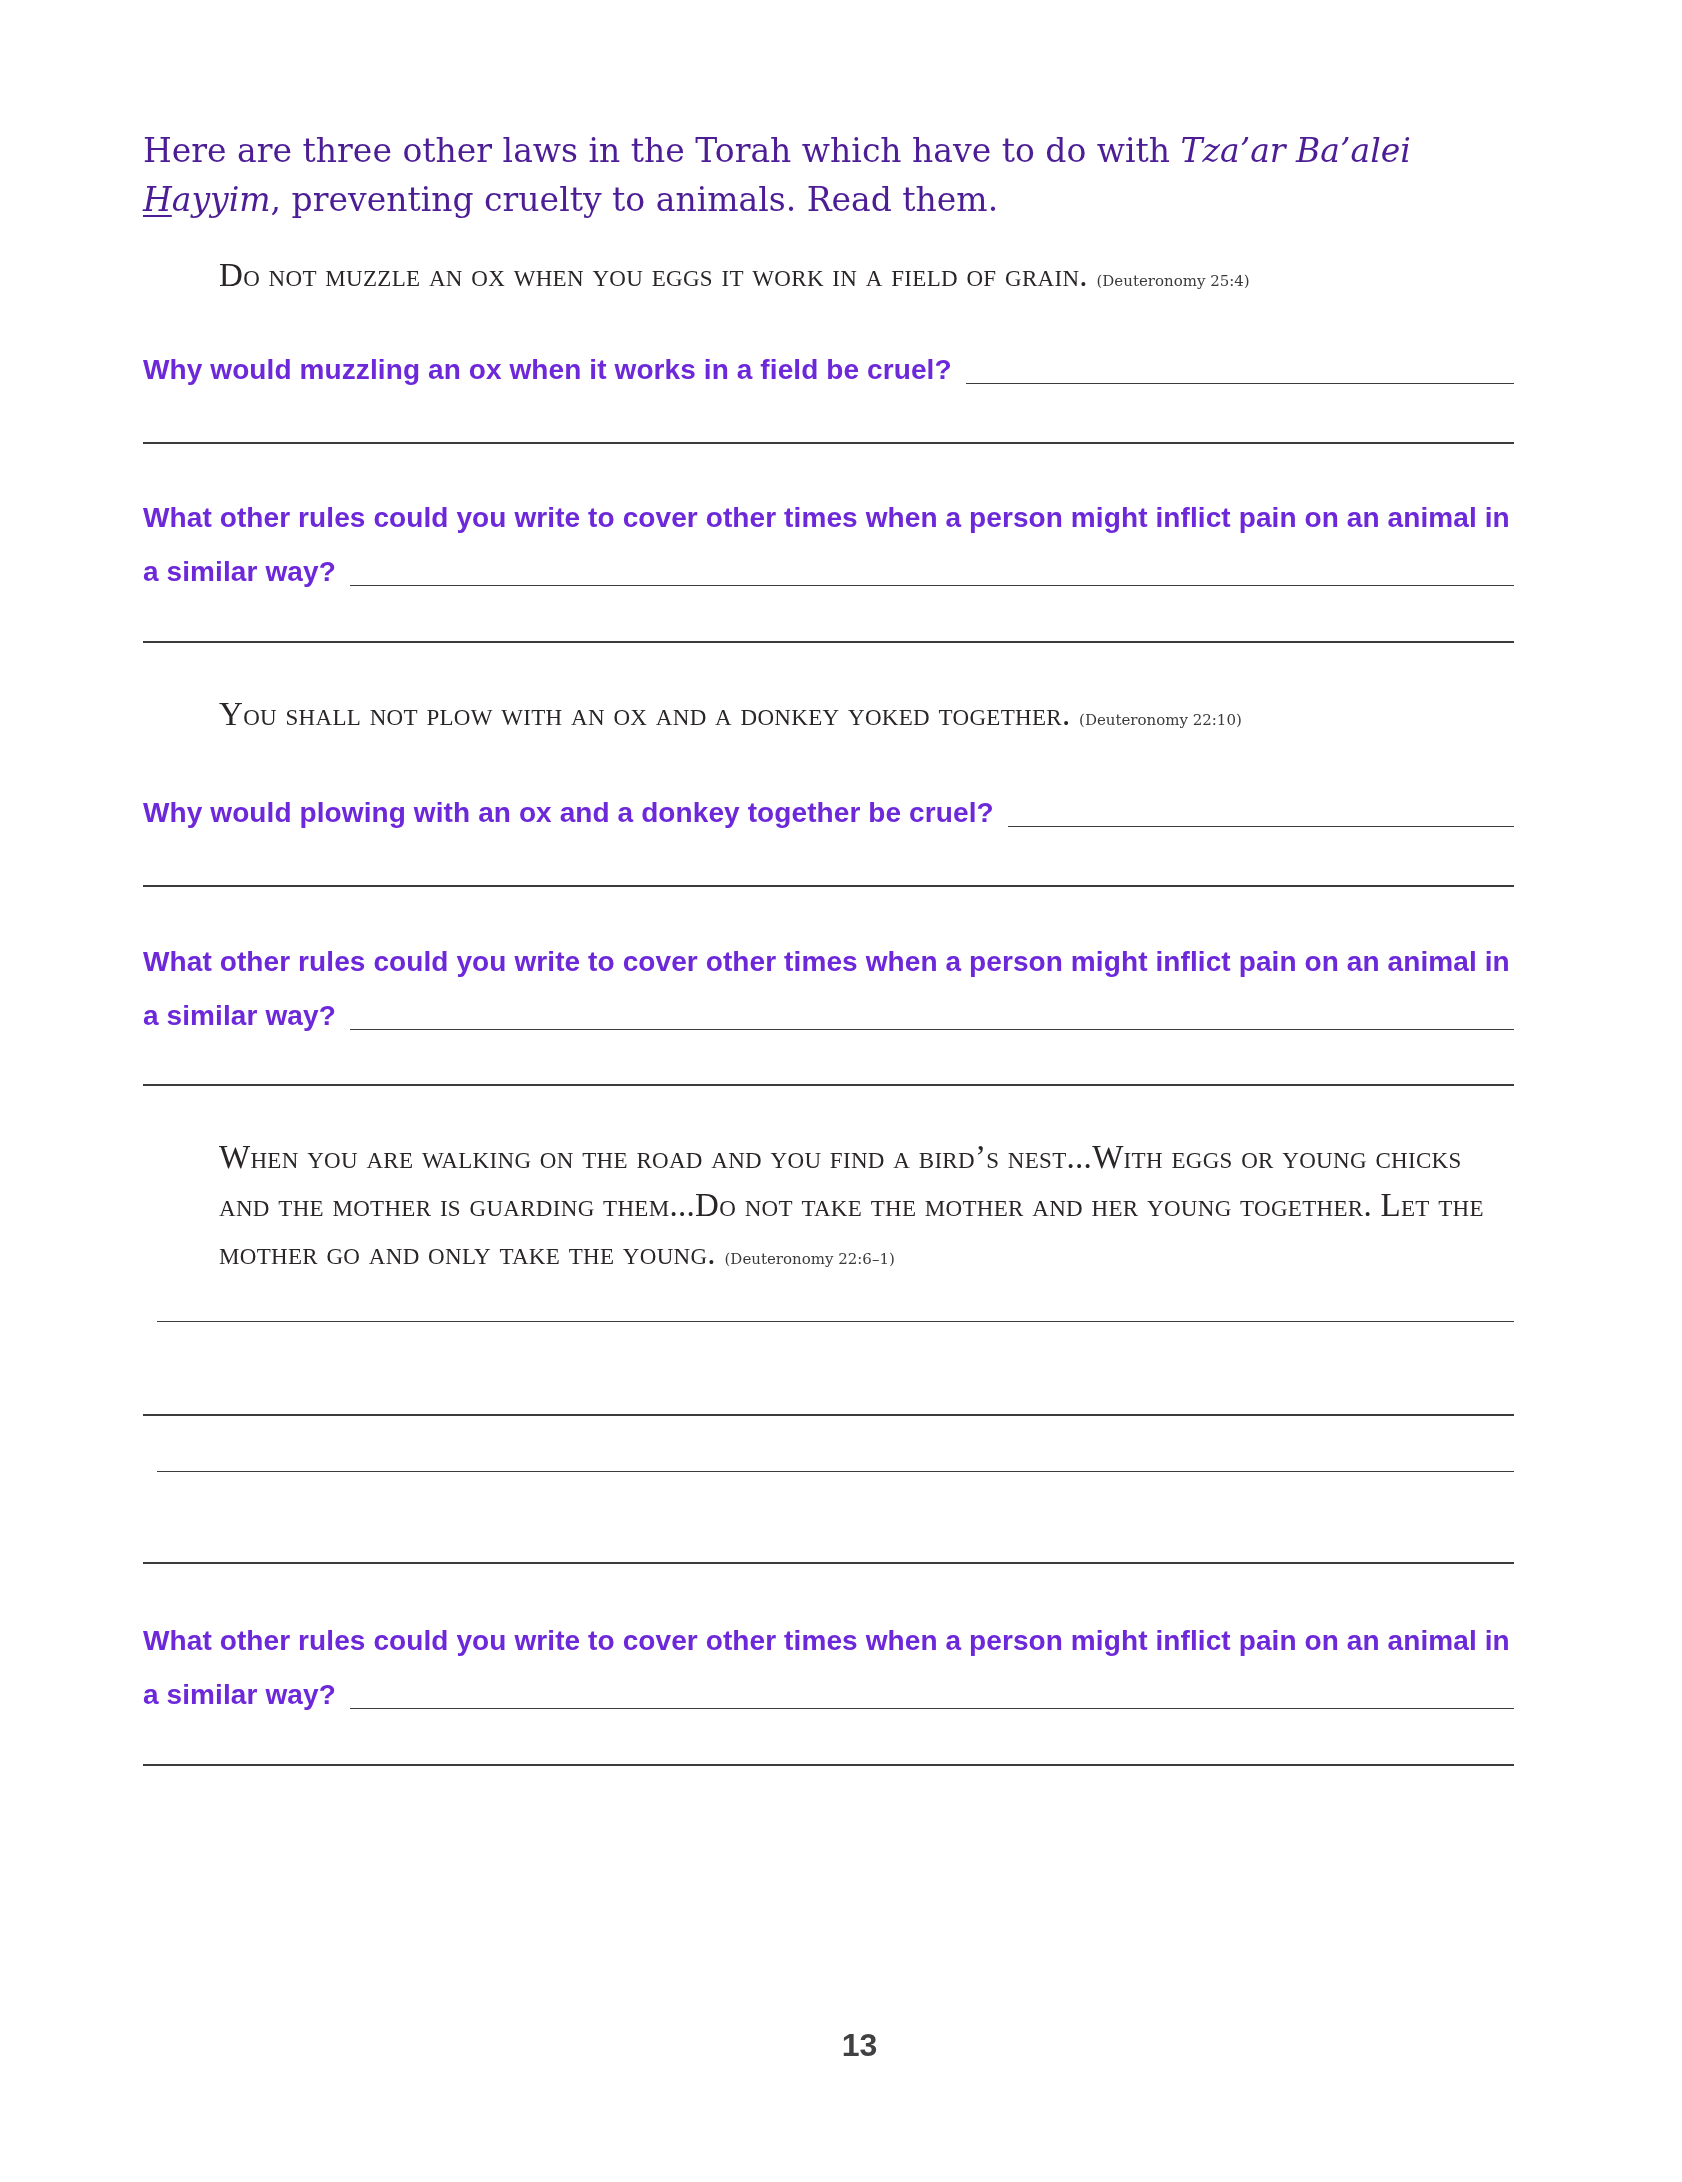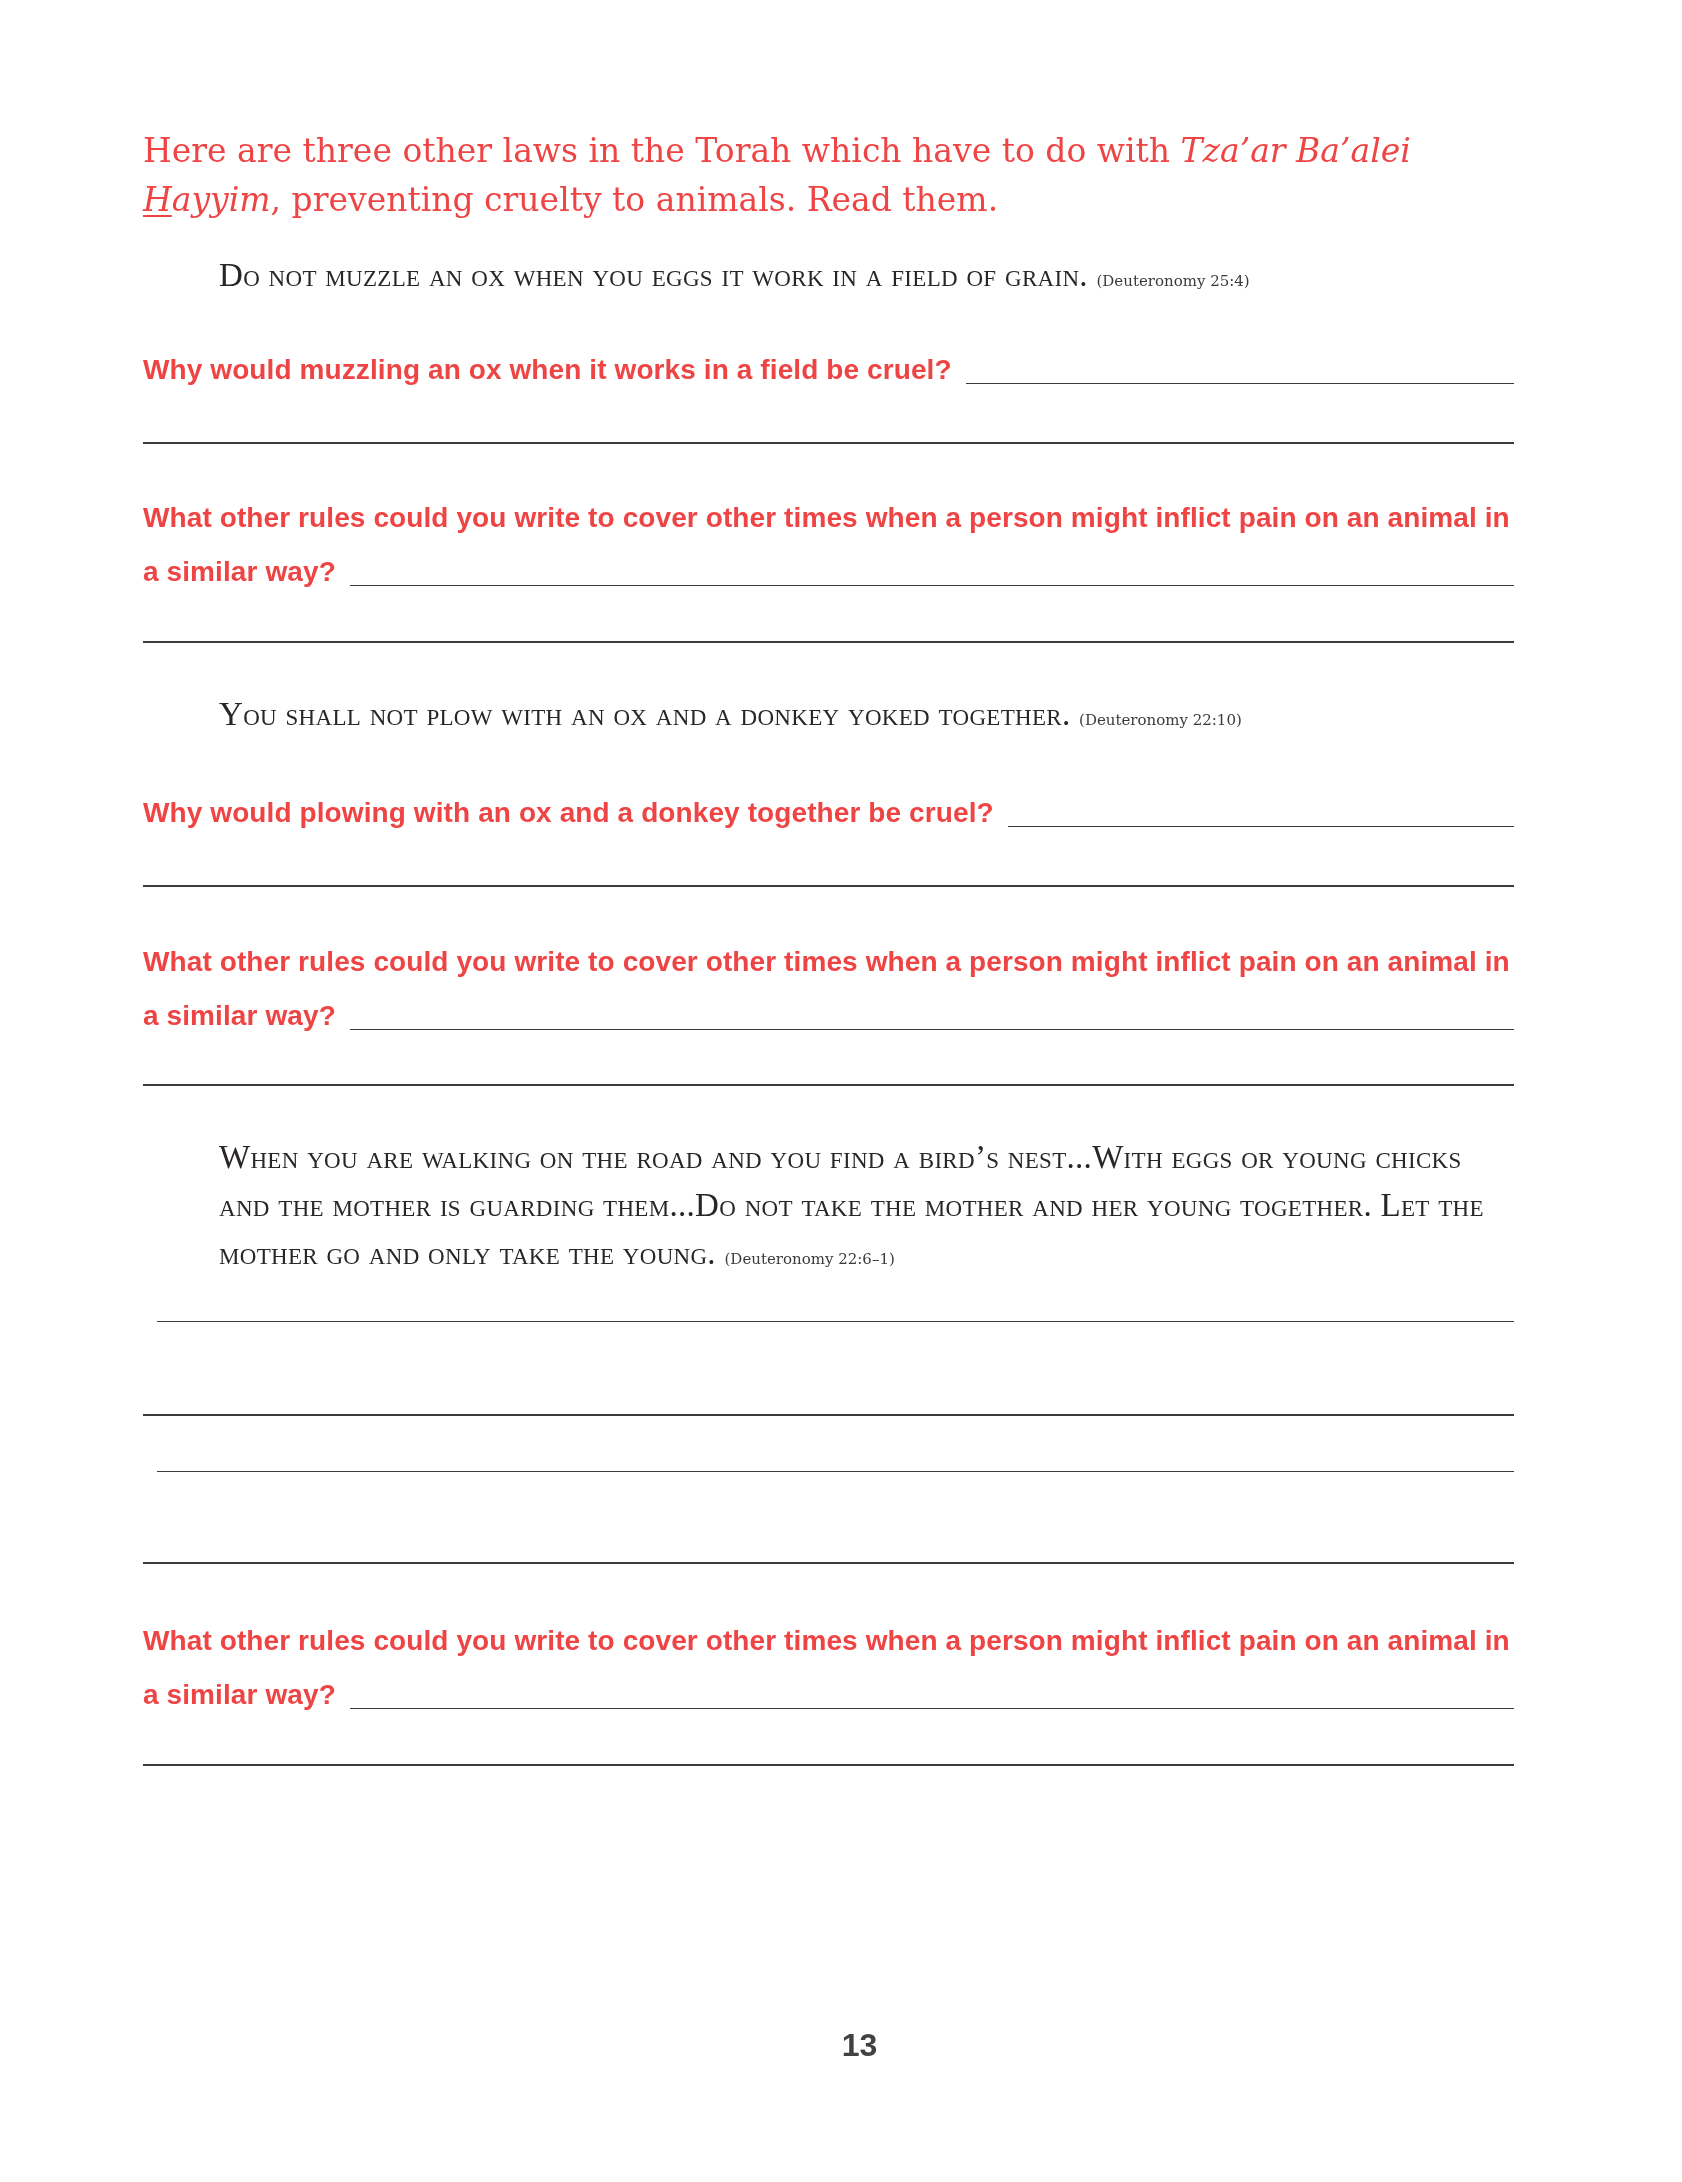--- a/index.html
+++ b/index.html
@@ -15,21 +15,21 @@
   .page { position: absolute; inset: 0; }
 
   
   .intro {
     position: absolute;
     left: 143px; top: 126px;
     width: 1379px;
     font-family: "DejaVu Serif", serif;
     font-size: 33px;
     line-height: 49px;
-    color: #ef4444;
+    color: #4c1d95;
   }
   .intro .it { font-style: italic; }
   .intro .it-u { font-style: italic; text-decoration: underline; text-underline-offset: 4.3px; text-decoration-thickness: 1.7px; }
 
   
   .quote {
     position: absolute;
     left: 219px;
     width: 1297px;
     font-family: "Liberation Serif", serif;
@@ -53,21 +53,21 @@
   .q3pos { top: 1133px; }
 
   
   .qblock {
     position: absolute;
     left: 143px;
     width: 1371px;
     font-size: 28px;
     font-weight: bold;
     letter-spacing: 0.1px;
-    color: #ef4444;
+    color: #6d28d9;
   }
   .qrow {
     display: flex;
     align-items: flex-end;
     line-height: 42px;
   }
   .qrow .qtext { flex: 0 0 auto; white-space: nowrap; }
   .fill-line {
     flex: 1 1 auto;
     border-bottom: 1.7px solid #3c3c3d;

